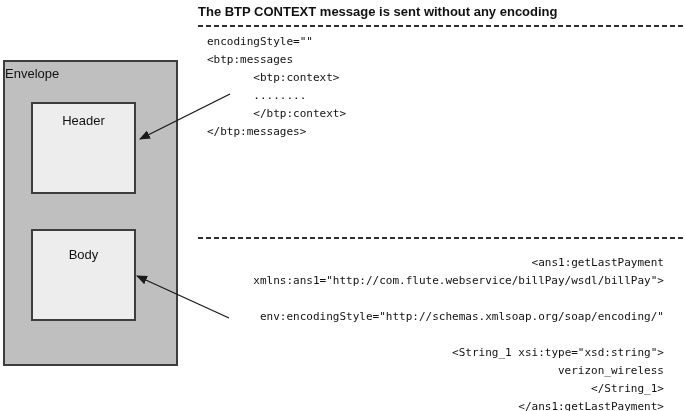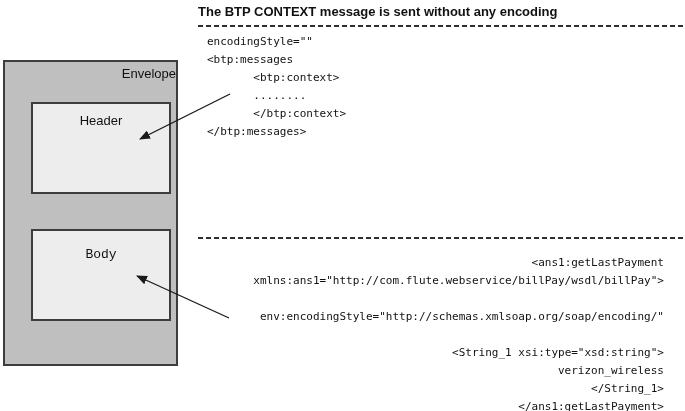--- a/index.html
+++ b/index.html
@@ -21,39 +21,39 @@
   .envelope {
     position: absolute;
     left: 3px; top: 60px;
     width: 175px; height: 306px;
     background: var(--envelope-fill, #bfbfbf);
     border: 2px solid var(--border, #3d3d3d);
     box-sizing: border-box;
   }
   .envelope-label {
     display: block;
-    text-align: right;
+    text-align: left;
     padding-top: 4px;
     font-size: 13px;
     color: var(--text, #111111);
   }
   .inner-box {
     position: absolute;
     left: 31px;
-    width: 140px; height: 92px;
+    width: 105px; height: 92px;
     background: var(--inner-box-fill, #ededed);
     border: 2px solid var(--border, #3d3d3d);
     box-sizing: border-box;
     text-align: center;
     font-size: 13px;
   }
   .header-box { top: 102px; }
   .header-box .inner-label { display: block; padding-top: 9px; }
   .body-box { top: 229px; }
-  .body-box .inner-label { display: block; padding-top: 16px; font-family: Liberation Mono, monospace; }
+  .body-box .inner-label { display: block; padding-top: 16px; }
 
   
   .section-title {
     position: absolute;
     left: 198px;
     font-size: 13px;
     white-space: nowrap;
     color: var(--text, #111111);
   }
   .title-top { top: 4px; font-weight: bold; }

